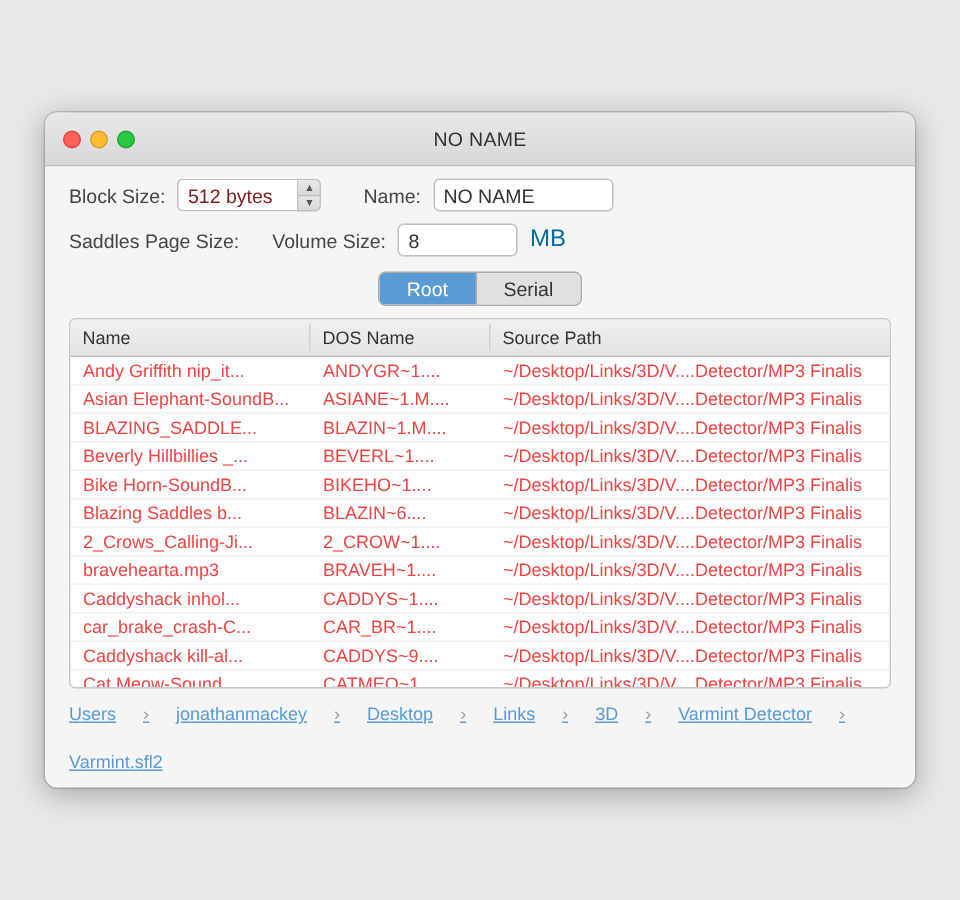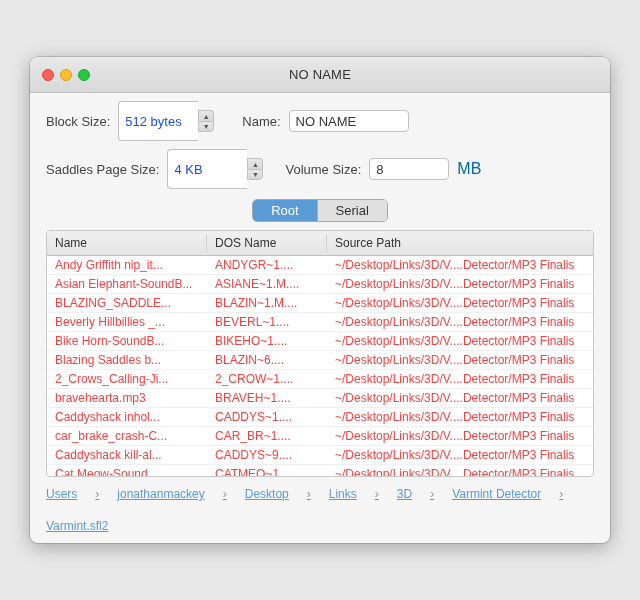--- a/index.html
+++ b/index.html
@@ -72,27 +72,27 @@
       padding: 0 6px;
       font-size: 13px;
       background: white;
       color: #333;
     }
     .stepper-input {
       display: flex;
       align-items: center;
     }
     .stepper-input input {
-      height: 40px;
+      height: 22px;
       border: 1px solid #c0c0c0;
       border-radius: 4px 0 0 4px;
       padding: 0 6px;
       font-size: 13px;
       background: white;
-      color: #1d4ed8;
+      color: #7f1d1d;
       width: 80px;
       border-right: none;
     }
     .stepper-buttons {
       display: flex;
       flex-direction: column;
       height: 22px;
     }
     .stepper-btn {
       width: 16px;
@@ -227,27 +227,20 @@
           <button class="stepper-btn">▲</button>
           <button class="stepper-btn">▼</button>
         </div>
       </div>
       <span style="margin-left:20px;" class="form-label">Name:</span>
       <input type="text" class="form-input name-input" value="NO NAME" style="">
     </div>
 
     <div class="form-row">
       <span class="form-label">Saddles Page Size:</span>
-      <div class="stepper-input">
-        <input type="text" class="form-input" value="4 KB" style="width: 80px; border-radius: 4px 0px 0px 4px; border-right: none;">
-        <div class="stepper-buttons">
-          <button class="stepper-btn">▲</button>
-          <button class="stepper-btn">▼</button>
-        </div>
-      </div>
       <span style="margin-left:14px;" class="form-label">Volume Size:</span>
       <input type="text" class="form-input volume-input" value="8" style="">
       <span class="mb-label">MB</span>
     </div>
 
     <div class="tabs-container">
       <div class="tabs">
         <button class="tab-btn active">Root</button>
         <button class="tab-btn">Serial</button>
       </div>

